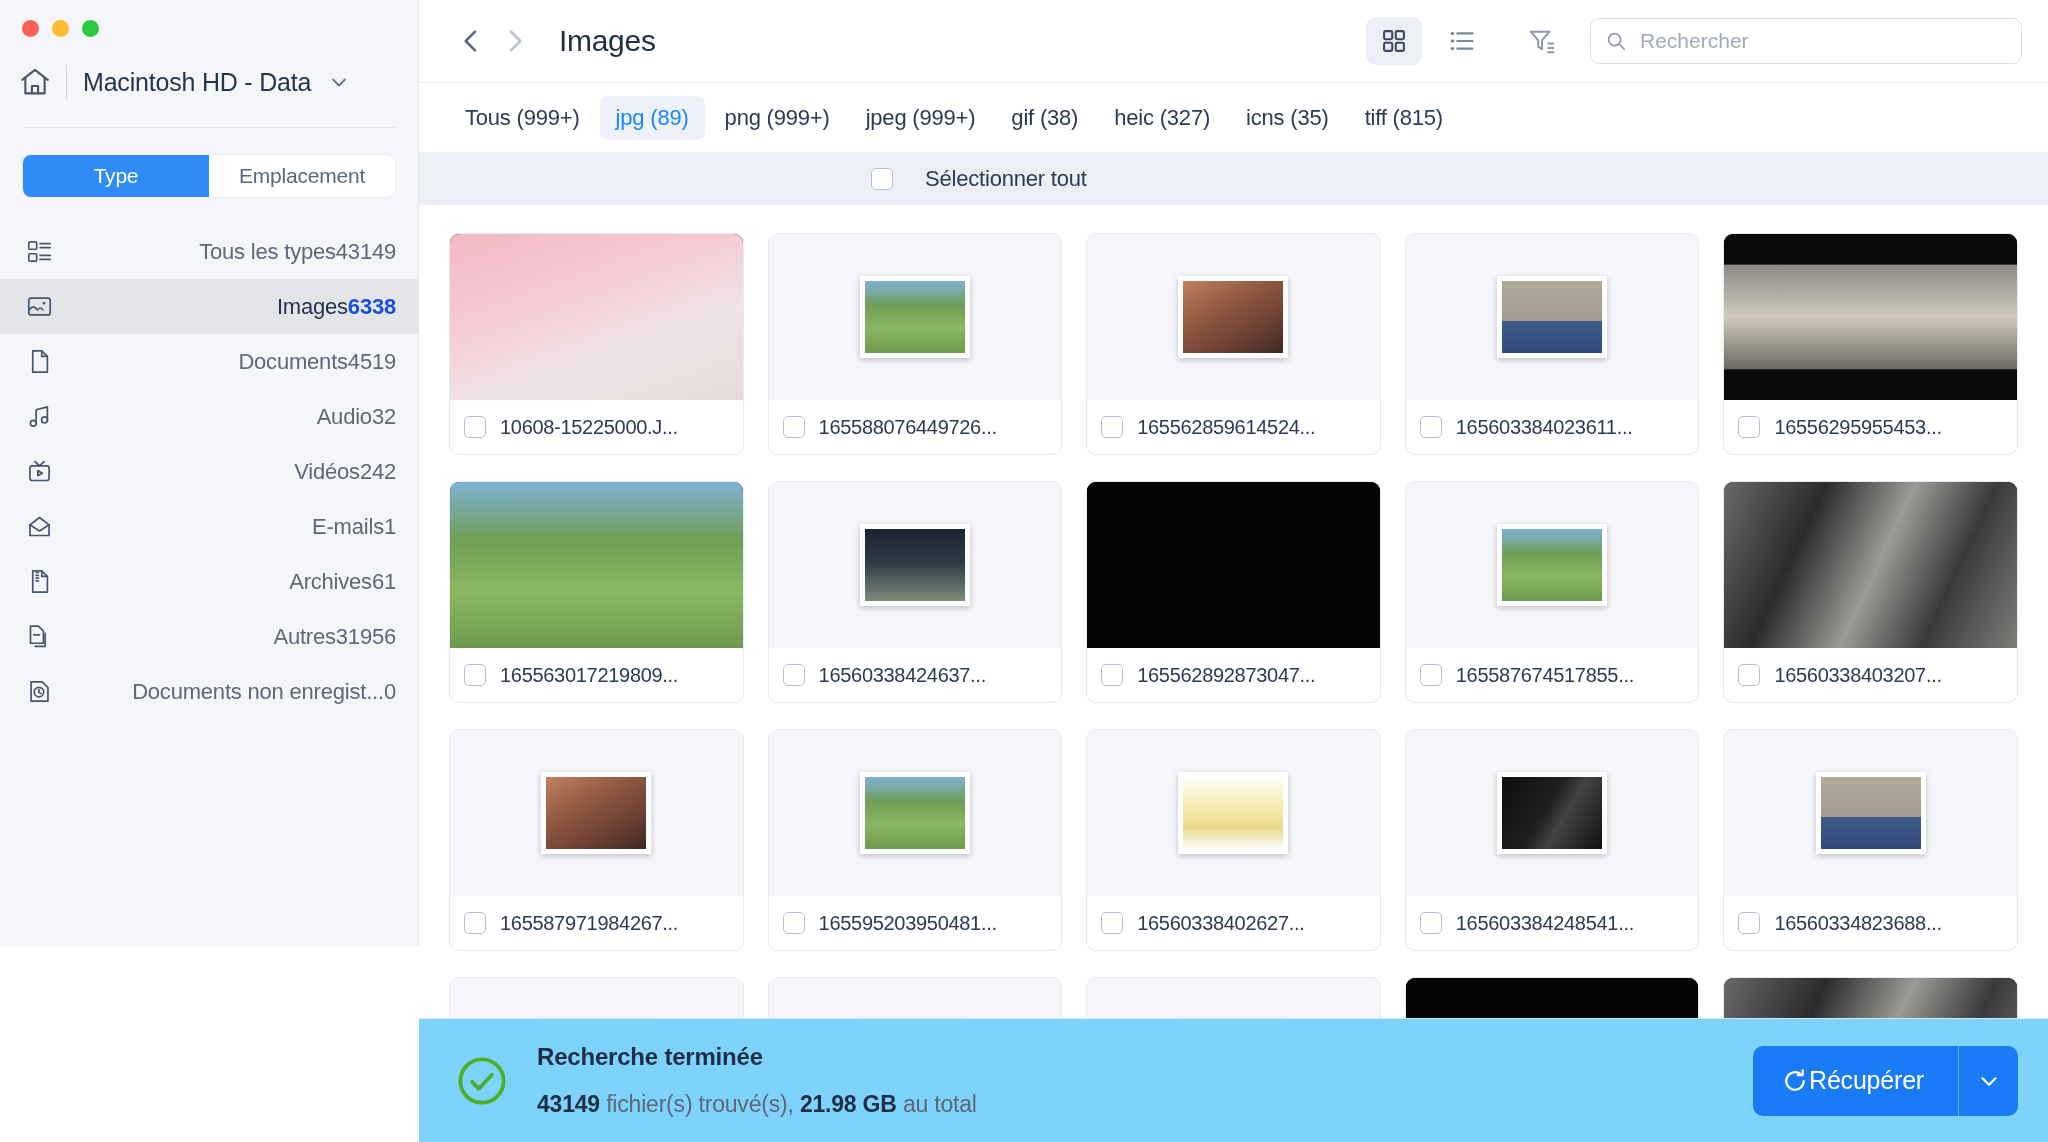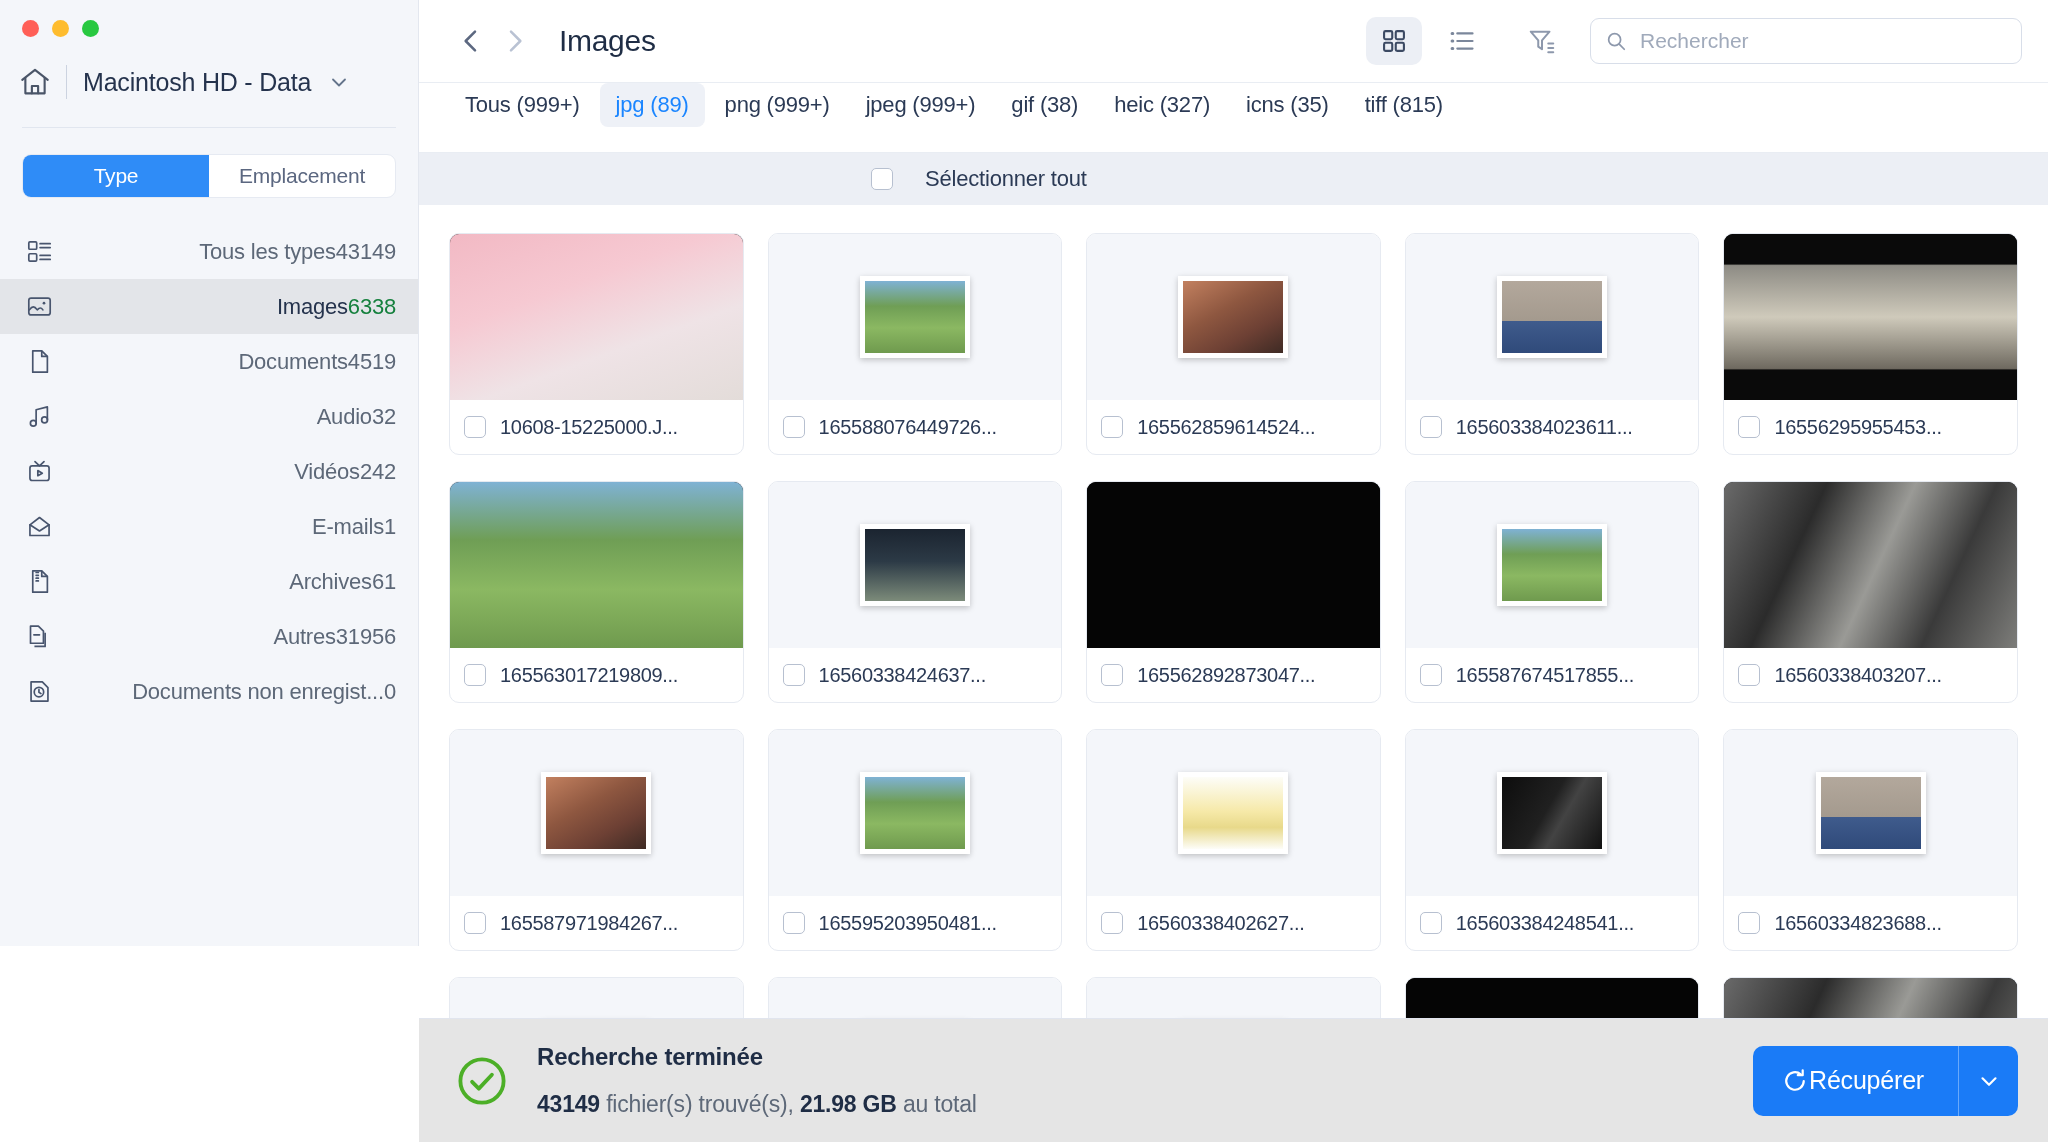--- a/index.html
+++ b/index.html
@@ -62,21 +62,21 @@
     padding: 0 22px 0 26px;
   }
   .type-item.selected { background: #e3e5e9; }
   .type-ico { width: 27px; height: 27px; flex: 0 0 27px; color: #48556e; margin-right: 18px; }
   .type-label {
     flex: 1 1 auto; font-size: 22px; color: #5d6878;
     letter-spacing: -0.2px; white-space: nowrap; overflow: hidden;
   }
   .type-item.selected .type-label { color: #25334d; }
   .type-count { font-size: 22px; color: #5d6878; letter-spacing: -0.2px; }
-  .type-item.selected .type-count { color: #15803d; }
+  .type-item.selected .type-count { color: #1d4ed8; font-weight: bold; }
 
   
   .main { flex: 1 1 auto; display: flex; flex-direction: column; background:#fff; position:relative; }
 
   .topbar {
     height: 83px; display: flex; align-items: center;
     padding: 0 26px 0 30px;
     border-bottom: 1px solid #e9edf3;
     flex: 0 0 83px;
   }
@@ -102,21 +102,21 @@
   }
   .searchbox svg { color: #8d98ac; flex: 0 0 22px; }
   .search-input {
     border: none; outline: none; background: transparent;
     font-family: "Liberation Sans", sans-serif;
     font-size: 21px; color: #27344c; margin-left: 13px; width: 100%;
   }
   .search-input::placeholder { color: #a0aabb; }
 
   .tabbar {
-    height: 70px; display: flex; align-items: flex-start; gap: 4px;
+    height: 70px; display: flex; align-items: center; gap: 4px;
     padding: 0 30px; border-bottom: 1px solid #e9edf3;
     flex: 0 0 70px;
   }
   .tab {
     padding: 9px 16px; border-radius: 8px;
     font-size: 22px; color: #2b3a55; letter-spacing: -0.2px; white-space: nowrap;
   }
   .tab.active { background: #eef1f7; color: #1a85ff; }
 
   .selectall {
@@ -163,21 +163,21 @@
     padding: 0 14px; gap: 14px;
   }
   .fname {
     font-size: 20px; color: #2b3a55; letter-spacing: -0.3px;
     white-space: nowrap; overflow: hidden; text-overflow: clip;
   }
 
   
   .statusbar {
     position: absolute; left: 0; right: 0; bottom: 0; height: 124px;
-    background: #e5e5e5; border-top: 1px solid #e1e5ee;
+    background: #7dd3fc; border-top: 1px solid #e1e5ee;
     display: flex; align-items: center; padding: 0 30px 0 36px;
   }
   .check-ico { width: 54px; height: 54px; flex: 0 0 54px; color: #4caf27; }
   .status-text { margin-left: 28px; }
   .status-title { font-size: 24px; font-weight: 700; color: #1f2d45; letter-spacing: -0.2px; }
   .status-sub { font-size: 23px; color: #5d6878; margin-top: 20px; letter-spacing: -0.2px; }
   .status-sub b { color: #1f2d45; font-weight: 700; }
   .status-spacer { flex: 1 1 auto; }
   .recover {
     display: flex; align-items: stretch; height: 70px;

